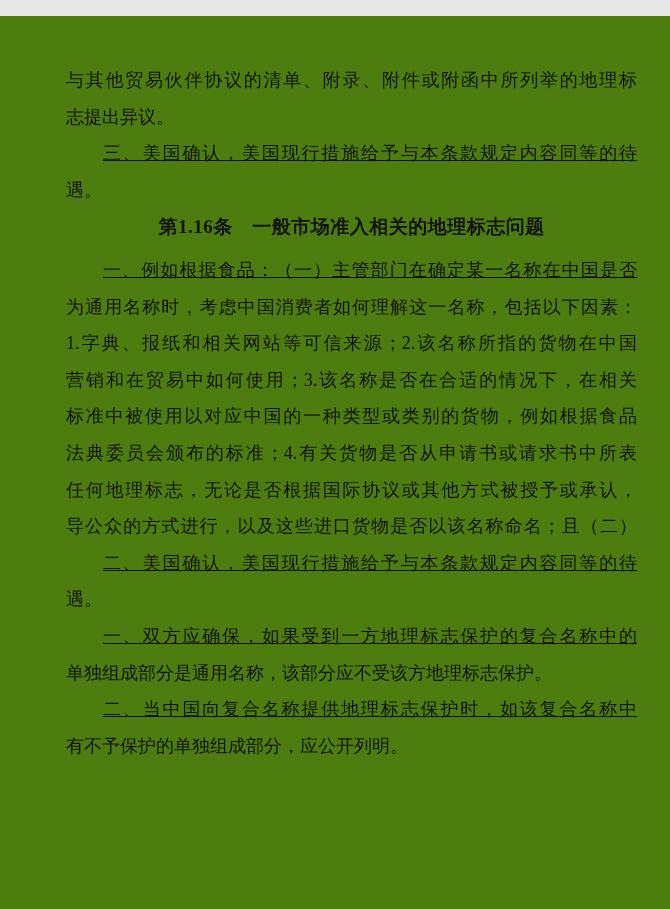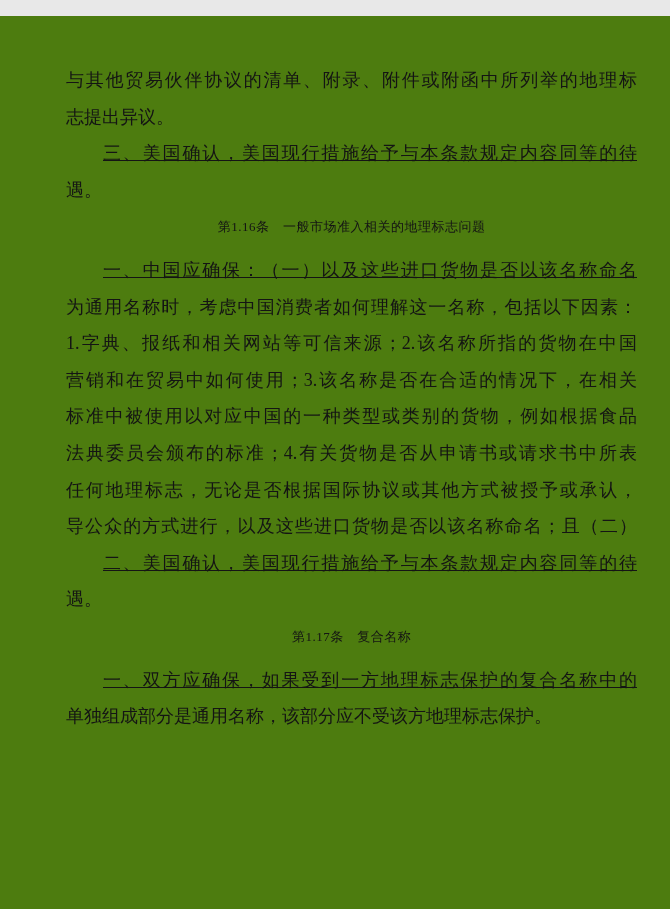--- a/index.html
+++ b/index.html
@@ -33,22 +33,22 @@
     text-align-last: justify;
   }
   .line.indent {
     text-indent: 37px;
     text-decoration: underline;
   }
   .block.heading {
     margin: 1px 0 6px 0;
   }
   .block.heading .line {
-    font-weight: 400;
-    font-size: 13px;
+    font-weight: 700;
+    font-size: 19px;
     text-align: center;
     text-align-last: center;
     letter-spacing: 0.5px;
   }
 </style>
 </head>
 <body>
 
 <div class="page">
   <div id="doc-body">
@@ -57,34 +57,35 @@
         <div class="line">志提出异议。</div>
       </div>
       <div class="block">
         <div class="line fill indent">三、美国确认，美国现行措施给予与本条款规定内容同等的待</div>
         <div class="line">遇。</div>
       </div>
       <div class="block heading">
         <div class="line">第1.16条　一般市场准入相关的地理标志问题</div>
       </div>
       <div class="block">
-        <div class="line fill indent">一、中国应确保：（一）以及这些进口货物是否以该名称命名</div>
+        <div class="line fill indent">一、例如根据食品：（一）主管部门在确定某一名称在中国是否</div>
         <div class="line fill">为通用名称时，考虑中国消费者如何理解这一名称，包括以下因素：</div>
         <div class="line fill">1.字典、报纸和相关网站等可信来源；2.该名称所指的货物在中国</div>
         <div class="line fill">营销和在贸易中如何使用；3.该名称是否在合适的情况下，在相关</div>
         <div class="line fill">标准中被使用以对应中国的一种类型或类别的货物，例如根据食品</div>
         <div class="line fill">法典委员会颁布的标准；4.有关货物是否从申请书或请求书中所表</div>
         <div class="line fill">任何地理标志，无论是否根据国际协议或其他方式被授予或承认，</div>
         <div class="line fill">导公众的方式进行，以及这些进口货物是否以该名称命名；且（二）</div>
       </div>
       <div class="block">
         <div class="line fill indent">二、美国确认，美国现行措施给予与本条款规定内容同等的待</div>
         <div class="line">遇。</div>
       </div>
-      <div class="block heading">
-        <div class="line">第1.17条　复合名称</div>
-      </div>
       <div class="block">
         <div class="line fill indent">一、双方应确保，如果受到一方地理标志保护的复合名称中的</div>
         <div class="line">单独组成部分是通用名称，该部分应不受该方地理标志保护。</div>
+      </div>
+      <div class="block">
+        <div class="line fill indent">二、当中国向复合名称提供地理标志保护时，如该复合名称中</div>
+        <div class="line">有不予保护的单独组成部分，应公开列明。</div>
       </div>
     </div>
 </div>
 
 </body></html>

